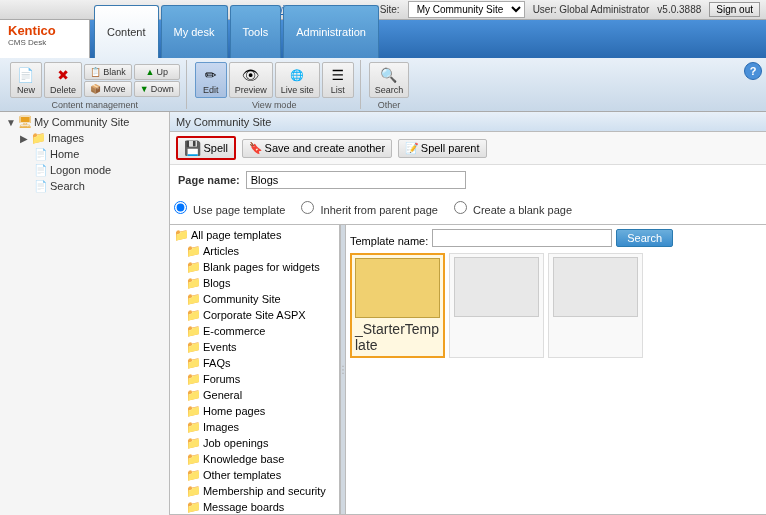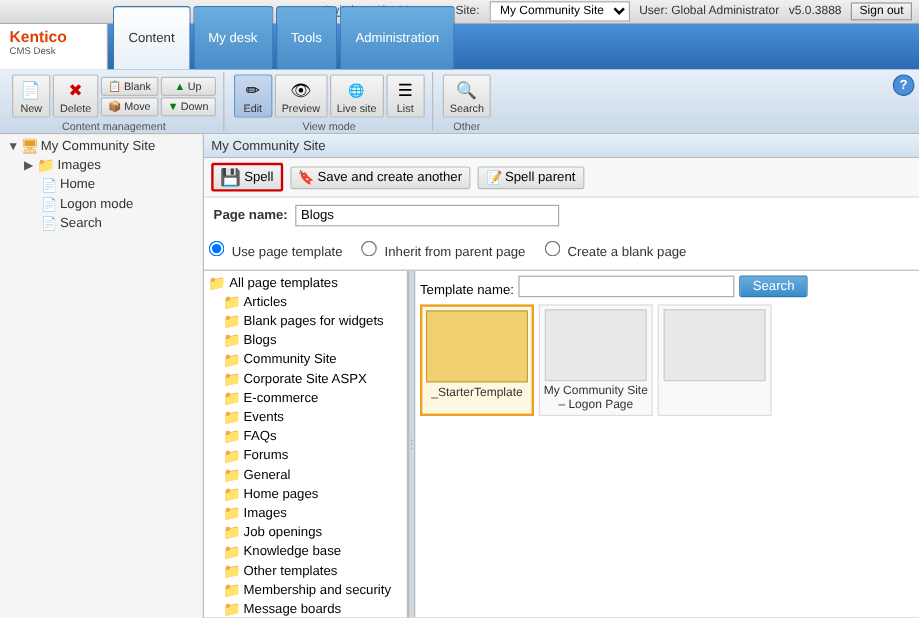--- a/index.html
+++ b/index.html
@@ -74,21 +74,21 @@
     
     .template-grid-area { flex: 1; padding: 4px; }
     .template-search-bar { display: flex; align-items: flex-end; margin-bottom: 6px; gap: 4px; }
     .tmpl-search-label { font-size: 11px; }
     .tmpl-search-input { border: 1px solid #aaa; padding: 2px 4px; font-size: 11px; width: 180px; }
     .tmpl-search-btn { background: linear-gradient(to bottom, #6aaedc, #3a8ccc); color: #fff; border: 1px solid #2a7ab0; padding: 2px 10px; font-size: 11px; cursor: pointer; border-radius: 2px; }
     .template-grid { display: flex; flex-wrap: wrap; gap: 4px; }
     .tmpl-card { width: 95px; display: flex; flex-direction: column; align-items: center; border: 1px solid #ddd; padding: 3px; cursor: pointer; background: #f9f9f9; }
     .tmpl-card.selected { border: 2px solid #f0a020; background: #fff8e0; }
     .tmpl-preview { width: 85px; height: 60px; background: #e8e8e8; display: flex; align-items: center; justify-content: center; font-size: 9px; color: #aaa; border: 1px solid #ccc; }
-    .tmpl-name { font-size: 10px; color: #333; text-align: center; margin-top: 3px; word-break: break-word; }
+    .tmpl-name { font-size: 14px; color: #333; text-align: left; margin-top: 3px; word-break: break-word; }
 
     
     .bottom-info { border-top: 1px solid #bbb; background: #f0f4fa; padding: 6px 8px; }
 
     
     .splitter { width: 6px; background: #d0d8e0; cursor: col-resize; border-left: 1px solid #bbb; border-right: 1px solid #bbb; display: flex; align-items: center; justify-content: center; font-size: 10px; color: #aaa; }
 
     
     .template-tree::-webkit-scrollbar, .sidebar::-webkit-scrollbar, .content-area::-webkit-scrollbar { width: 8px; }
     .template-tree::-webkit-scrollbar-track, .sidebar::-webkit-scrollbar-track, .content-area::-webkit-scrollbar-track { background: #f0f0f0; }
@@ -366,21 +366,20 @@
         <div class="template-grid">
 
           <div class="tmpl-card selected">
             <div class="tmpl-preview" style="background:#f0d070;border-color:#c0a040;"></div>
             <div class="tmpl-name">_StarterTemplate</div>
           </div>
 
 
           <div class="tmpl-card">
             <div class="tmpl-preview"></div>
-            <div class="tmpl-name">My Community Site – Logon Page</div>
           </div>
 
 
           <div class="tmpl-card">
             <div class="tmpl-preview"></div>
           </div>
         </div>
       </div>
     </div>
 

